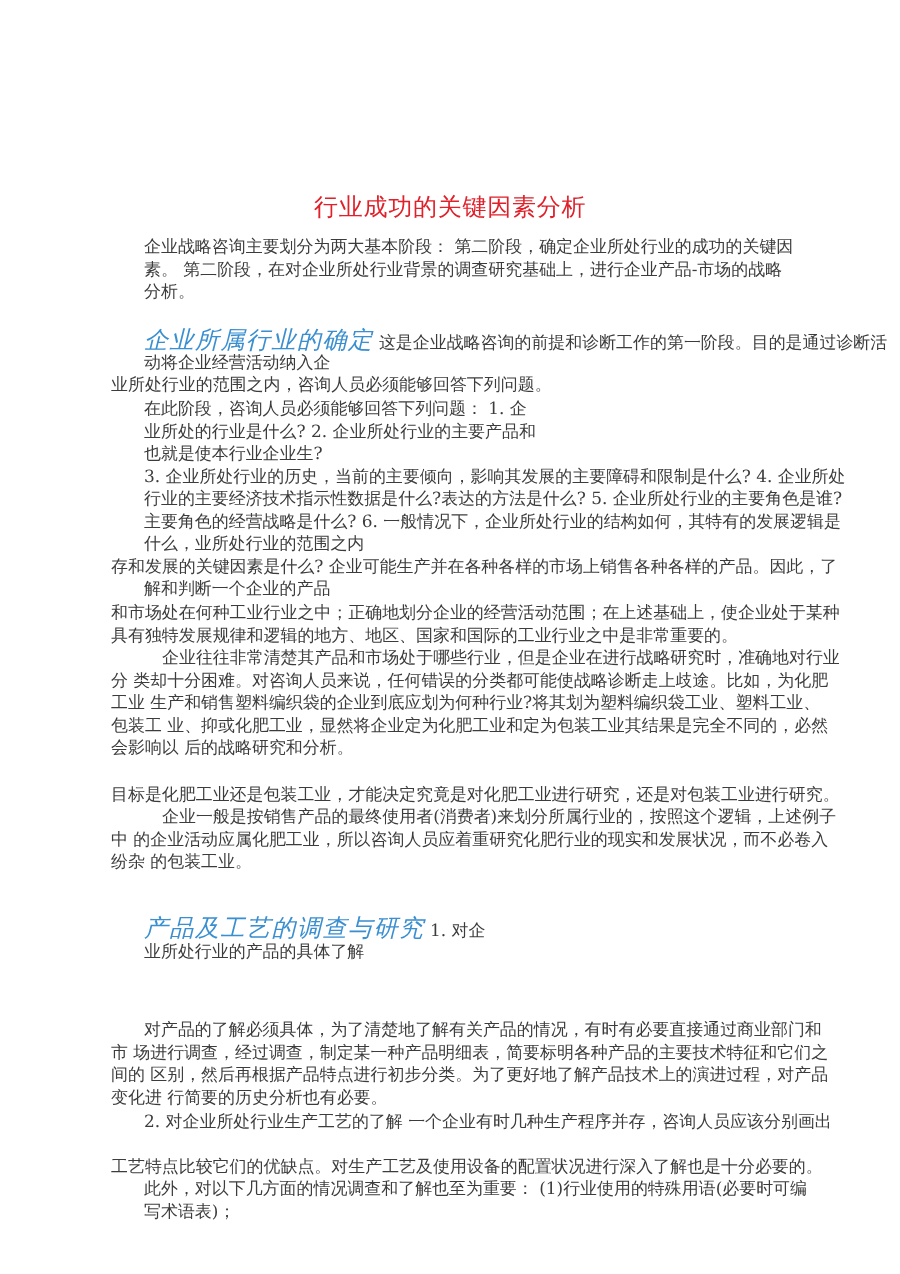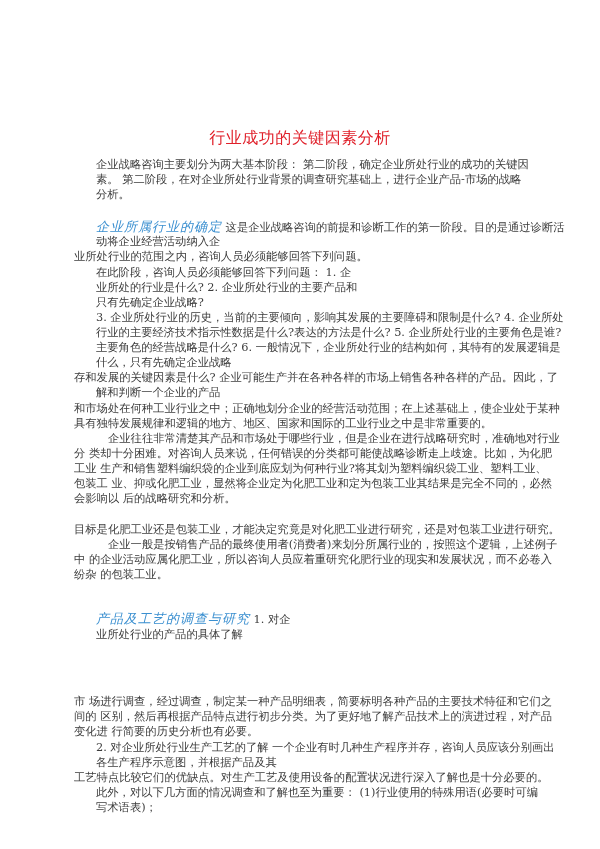--- a/index.html
+++ b/index.html
@@ -5,59 +5,59 @@
     html, body { margin: 0; padding: 0; background: #ffffff; }
     body { width: 600px; height: 849px; position: relative; overflow: hidden;
       font-family: "DejaVu Serif", "Liberation Serif", serif; color: #3a3a3a; }
     .page { position: absolute; left: 0; top: 0; width: 600px; height: 849px; }
     .title { position: absolute; left: 0; width: 600px; top: 128px; text-align: center;
       font-family: "DejaVu Sans", "Liberation Sans", sans-serif; font-size: 16px; color: #e0202a; letter-spacing: 0.5px; }
     .ln { position: absolute; font-size: 11.3px; line-height: 14px; white-space: nowrap; color: #3c3c3c; }
     .i1 { left: 96px; }
     .i0 { left: 74px; }
     .i2 { left: 108px; text-align: center; }
-    .hd { color: #3a8fd0; font-style: italic; font-size: 13px; letter-spacing: 1px; text-align: center; }
+    .hd { color: #3a8fd0; font-style: italic; font-size: 16px; letter-spacing: 1px; text-align: center; }
   </style>
 </head>
 <body>
 
 <div class="page">
   <div class="title">行业成功的关键因素分析</div>
 
   <div class="ln i1" style="top:158px">企业战略咨询主要划分为两大基本阶段：  第二阶段，确定企业所处行业的成功的关键因</div>
   <div class="ln i1" style="top:173px">素。  第二阶段，在对企业所处行业背景的调查研究基础上，进行企业产品-市场的战略</div>
   <div class="ln i1" style="top:188px">分析。</div>
 
   <div class="ln i1" style="top:220px"><span class="hd">企业所属行业的确定</span><span> 这是企业战略咨询的前提和诊断工作的第一阶段。目的是通过诊断活</span></div>
   <div class="ln i1" style="top:235px">动将企业经营活动纳入企</div>
   <div class="ln i0" style="top:250px">业所处行业的范围之内，咨询人员必须能够回答下列问题。</div>
   <div class="ln i1" style="top:266px">在此阶段，咨询人员必须能够回答下列问题：  1. 企</div>
   <div class="ln i1" style="top:281px">业所处的行业是什么? 2. 企业所处行业的主要产品和</div>
-  <div class="ln i1" style="top:296px">只有先确定企业战略?</div>
+  <div class="ln i1" style="top:296px">也就是使本行业企业生?</div>
   <div class="ln i1" style="top:311px">3. 企业所处行业的历史，当前的主要倾向，影响其发展的主要障碍和限制是什么? 4. 企业所处</div>
   <div class="ln i1" style="top:326px">行业的主要经济技术指示性数据是什么?表达的方法是什么? 5. 企业所处行业的主要角色是谁?</div>
   <div class="ln i1" style="top:341px">主要角色的经营战略是什么? 6. 一般情况下，企业所处行业的结构如何，其特有的发展逻辑是</div>
-  <div class="ln i1" style="top:356px">什么，只有先确定企业战略</div>
+  <div class="ln i1" style="top:356px">什么，业所处行业的范围之内</div>
   <div class="ln i0" style="top:371px">存和发展的关键因素是什么? 企业可能生产并在各种各样的市场上销售各种各样的产品。因此，了</div>
   <div class="ln i1" style="top:386px">解和判断一个企业的产品</div>
   <div class="ln i0" style="top:402px">和市场处在何种工业行业之中；正确地划分企业的经营活动范围；在上述基础上，使企业处于某种</div>
   <div class="ln i0" style="top:417px">具有独特发展规律和逻辑的地方、地区、国家和国际的工业行业之中是非常重要的。</div>
   <div class="ln i2" style="top:432px">企业往往非常清楚其产品和市场处于哪些行业，但是企业在进行战略研究时，准确地对行业</div>
   <div class="ln i0" style="top:447px">分 类却十分困难。对咨询人员来说，任何错误的分类都可能使战略诊断走上歧途。比如，为化肥</div>
   <div class="ln i0" style="top:462px">工业  生产和销售塑料编织袋的企业到底应划为何种行业?将其划为塑料编织袋工业、塑料工业、</div>
   <div class="ln i0" style="top:477px">包装工 业、抑或化肥工业，显然将企业定为化肥工业和定为包装工业其结果是完全不同的，必然</div>
   <div class="ln i0" style="top:492px">会影响以 后的战略研究和分析。</div>
   <div class="ln i0" style="top:523px">目标是化肥工业还是包装工业，才能决定究竟是对化肥工业进行研究，还是对包装工业进行研究。</div>
   <div class="ln i2" style="top:538px">企业一般是按销售产品的最终使用者(消费者)来划分所属行业的，按照这个逻辑，上述例子</div>
   <div class="ln i0" style="top:553px">中  的企业活动应属化肥工业，所以咨询人员应着重研究化肥行业的现实和发展状况，而不必卷入</div>
   <div class="ln i0" style="top:568px">纷杂  的包装工业。</div>
 
   <div class="ln i1" style="top:612px"><span class="hd">产品及工艺的调查与研究</span><span> 1. 对企</span></div>
   <div class="ln i1" style="top:628px">业所处行业的产品的具体了解</div>
+  <div class="ln i1" style="top:680px">对产品的了解必须具体，为了清楚地了解有关产品的情况，有时有必要直接通过商业部门和</div>
   <div class="ln i0" style="top:695px">市  场进行调查，经过调查，制定某一种产品明细表，简要标明各种产品的主要技术特征和它们之</div>
   <div class="ln i0" style="top:710px">间的  区别，然后再根据产品特点进行初步分类。为了更好地了解产品技术上的演进过程，对产品</div>
   <div class="ln i0" style="top:725px">变化进  行简要的历史分析也有必要。</div>
   <div class="ln i1" style="top:741px">2. 对企业所处行业生产工艺的了解 一个企业有时几种生产程序并存，咨询人员应该分别画出</div>
-  <div class="ln i1" style="top:756px">各生产程序示意图，并根据产品及其</div>
   <div class="ln i0" style="top:771px">工艺特点比较它们的优缺点。对生产工艺及使用设备的配置状况进行深入了解也是十分必要的。</div>
   <div class="ln i1" style="top:786px">此外，对以下几方面的情况调查和了解也至为重要：  (1)行业使用的特殊用语(必要时可编</div>
   <div class="ln i1" style="top:801px">写术语表)；</div>
 </div>
 
 </body></html>

